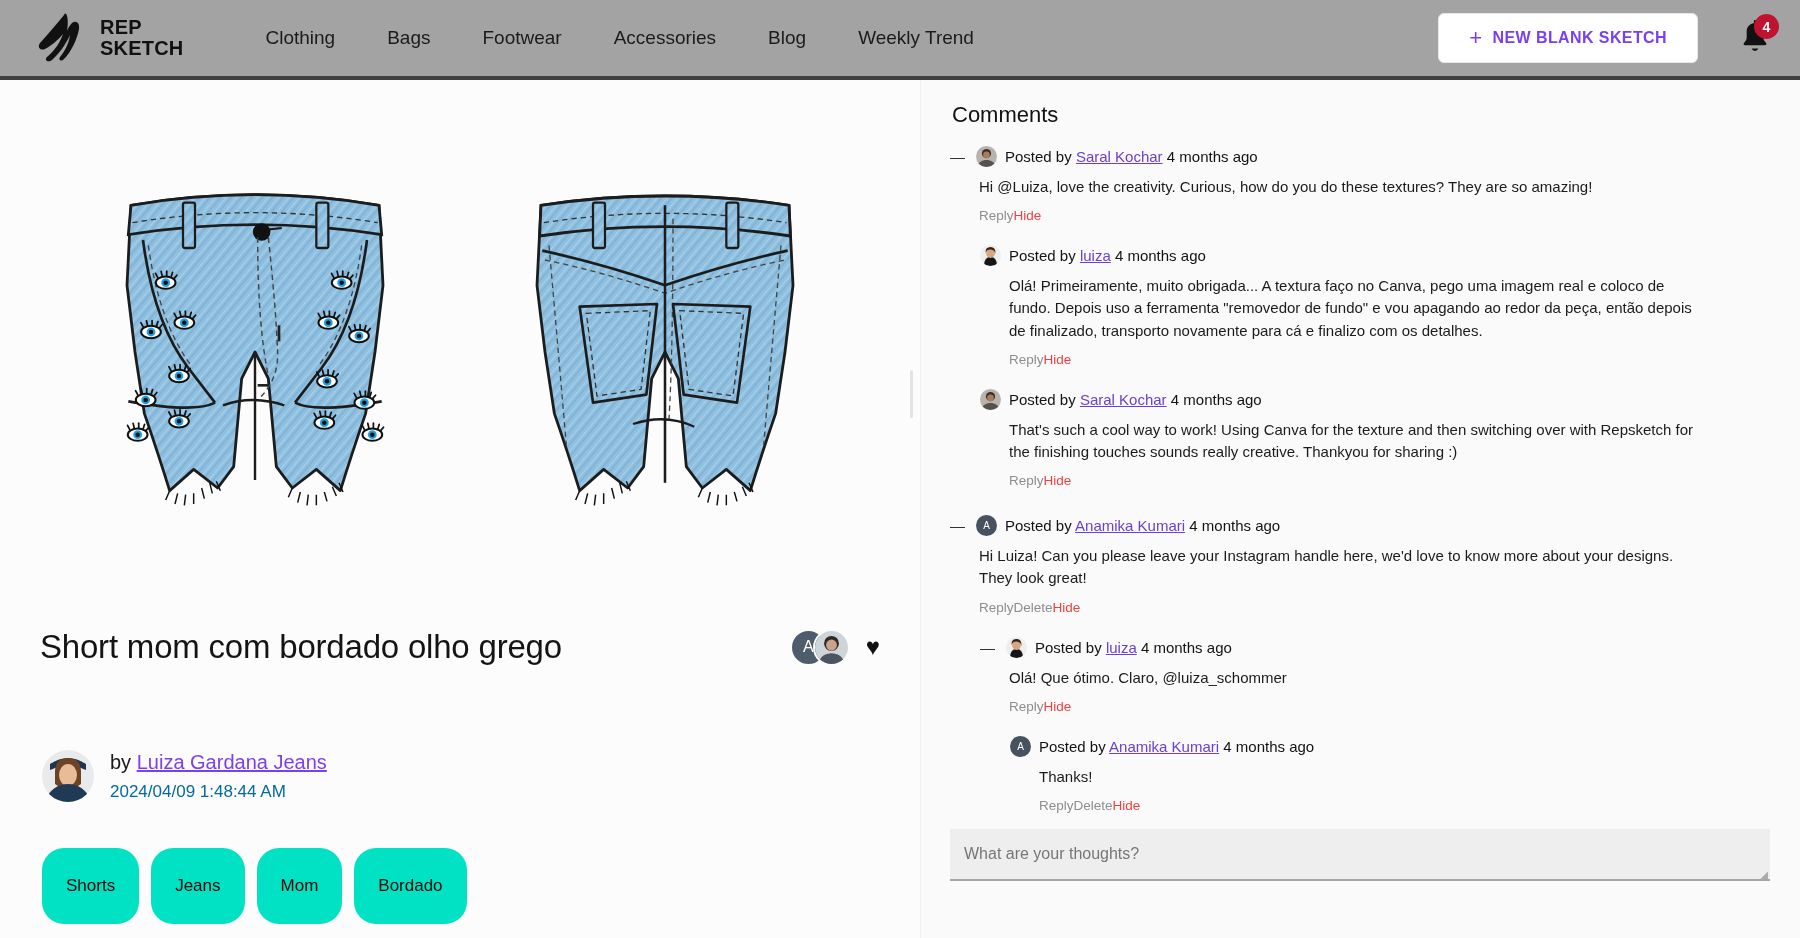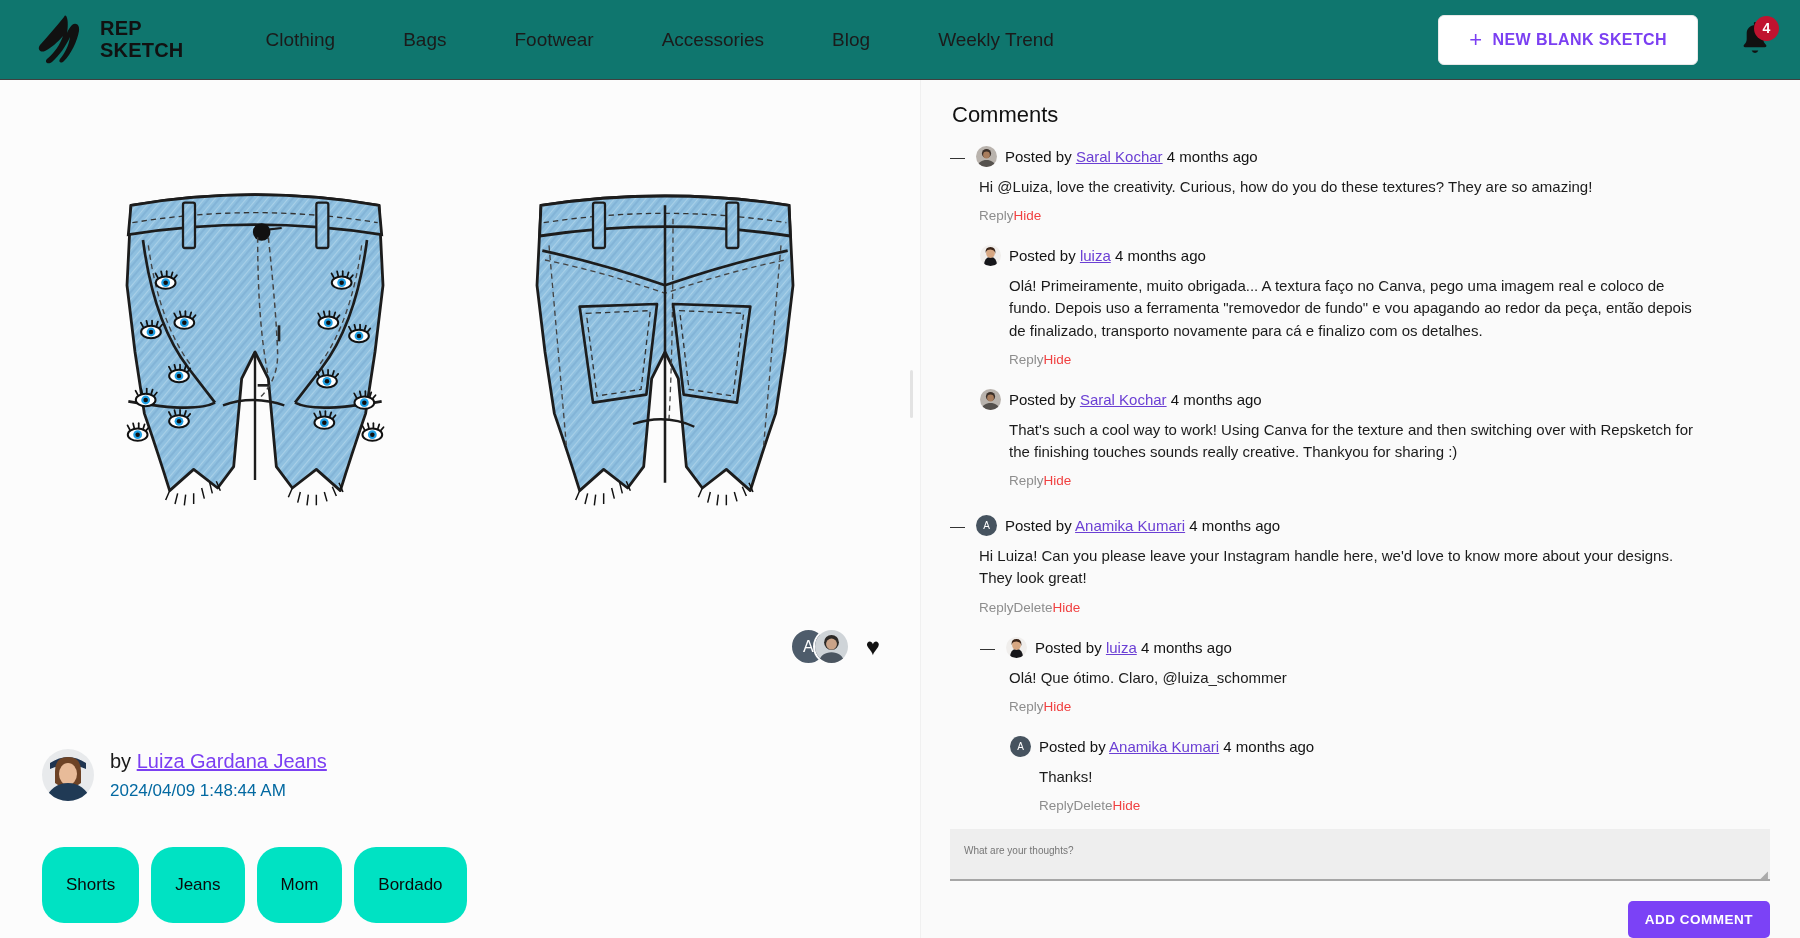--- a/index.html
+++ b/index.html
@@ -5,33 +5,33 @@
   * { box-sizing: border-box; margin: 0; padding: 0; }
   html, body {
     width: 1800px; height: 938px;
     font-family: "Liberation Sans", sans-serif;
     background: #ffffff; overflow: hidden;
   }
 
   
   .header {
     height: 80px; width: 100%;
-    background: #0f766e;
-    border-bottom: 1px solid #404040;
+    background: #a3a3a3;
+    border-bottom: 4px solid #404040;
     display: flex; align-items: center;
     padding: 0 28px 0 34px;
     position: relative;
   }
   .brand { display: flex; align-items: center; gap: 14px; }
   .brand-mark { width: 52px; height: 50px; flex: none; }
   .brand-text {
     font-size: 20px; font-weight: 700; line-height: 1.06;
     letter-spacing: .2px; color: #111111;
   }
-  .nav { display: flex; align-items: center; gap: 16px; margin-left: 56px; }
+  .nav { display: flex; align-items: center; gap: 0; margin-left: 56px; }
   .nav-item {
     font-size: 19px; color: #1b1b1b; padding: 8px 26px;
     cursor: pointer; white-space: nowrap;
   }
   .header-right {
     margin-left: auto; display: flex; align-items: center; gap: 40px;
   }
   .new-sketch-btn {
     display: flex; align-items: center; gap: 10px;
     border: 1px solid #e8e8e8; border-radius: 6px;
@@ -127,21 +127,21 @@
   .act.hide { color: #f04040; }
   .children { margin-left: 30px; margin-top: 22px; }
   .c-node + .c-node { margin-top: 22px; }
   .thread > .c-node + .c-node { margin-top: 27px; }
 
   
   .composer { margin-top: 16px; }
   .composer-input {
     width: 100%; height: 52px; background: #eeeeee;
     border: none; border-bottom: 2px solid #a6a6a6;
-    font-family: "Liberation Sans", sans-serif; font-size: 10px;
+    font-family: "Liberation Sans", sans-serif; font-size: 16px;
     color: #555; padding: 16px 14px; resize: none; outline: none;
   }
   .composer-input::placeholder { color: #767676; }
   .composer-row { display: flex; justify-content: flex-end; margin-top: 16px; }
   .add-comment-btn {
     background: #7b42f6; color: #fff; border: none; border-radius: 5px;
     font-family: "Liberation Sans", sans-serif;
     font-size: 13.5px; font-weight: 600; letter-spacing: .5px;
     padding: 11px 17px; cursor: pointer;
   }
@@ -305,20 +305,21 @@
         <path d="M126 204 Q150 196 172 206" fill="none" stroke="#1c1c1c" stroke-width="1.7"></path>
 
         <g stroke="#111" stroke-width="1.1">
           <path d="M86 254 l-3 7 M92 256 l-2 8 M98 257 l-1 8 M104 256 l0 8 M110 252 l2 8 M116 248 l2 8 M121 247 l3 7"></path>
           <path d="M178 252 l-3 7 M184 255 l-2 8 M190 257 l-1 8 M196 257 l0 8 M202 255 l2 7 M208 251 l3 7 M213 248 l3 7"></path>
         </g>
       </svg>
     </div>
 
     <div class="title-row">
+      <div class="sketch-title">Short mom com bordado olho grego</div>
       <div class="title-right">
         <div class="avatar-stack">
           <div class="av initial">A</div>
           <div class="av">
             <svg width="100%" height="100%" viewBox="0 0 40 40">
               <rect width="40" height="40" fill="#cfd4d8"></rect>
               <circle cx="20" cy="15" r="9" fill="#2d2a27"></circle>
               <circle cx="20" cy="17" r="6.6" fill="#caa388"></circle>
               <path d="M4 40c2-9 8-13 16-13s14 4 16 13z" fill="#4b5560"></path>
             </svg>
@@ -499,18 +500,15 @@
               </div>
             </div>
           </div>
         </div>
       </div>
     </div>
 
     <div class="composer">
       <textarea class="composer-input" placeholder="What are your thoughts?" style=""></textarea>
       <div class="resize-grip">◢</div>
-      <div class="composer-row">
-        <button class="add-comment-btn">ADD COMMENT</button>
-      </div>
     </div>
   </div>
 </div>
 
 </body></html>

